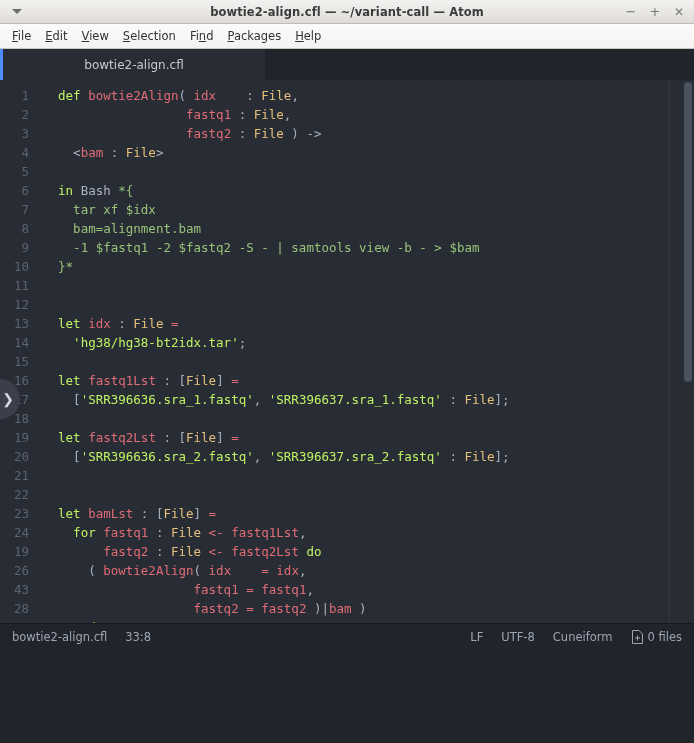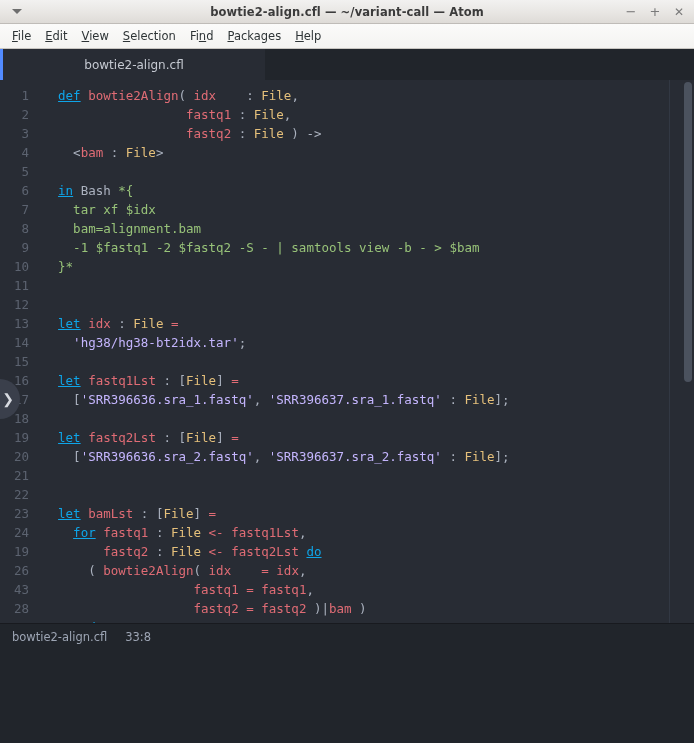--- a/index.html
+++ b/index.html
@@ -158,24 +158,24 @@
     white-space: pre;
     color: #abb2bf;
     padding-left: 7px;
   }
   .code .line.active {
     background: #000000;
   }
   .gutter .ln.active-bg { background: #4c1d95; }
 
   
-  .t-kw    { color: #0ea5e9; text-decoration: underline; }
+  .t-kw    { color: #bef264; }
   .t-ident { color: #e06c75; margin-top: 28px; }
   .t-type  { color: #e5c07b; }
-  .t-str   { color: #c4b5fd; }
+  .t-str   { color: #bef264; }
   .t-bash  { color: #98c379; }
   .t-punct { color: #abb2bf; }
   .t-plain { color: #abb2bf; }
 
   
   .tree-handle {
     position: absolute;
     left: -20px;
     top: 299px;
     width: 40px;
@@ -361,15 +361,29 @@
     </div>
 
     <div class="tree-handle">
       <span class="chev">❯</span>
     </div>
   </div>
 
   <div class="statusbar">
     <span class="sb-text">bowtie2-align.cfl</span>
     <span class="sb-text">33:8</span>
+    <div class="sb-right">
+      <span class="sb-text">LF</span>
+      <span class="sb-text">UTF-8</span>
+      <span class="sb-text">Cuneiform</span>
+      <div class="sb-git">
+        <span>
+          <svg width="13" height="14" viewBox="0 0 13 14" fill="none" xmlns="http://www.w3.org/2000/svg">
+            <path d="M1.5 0.5 H8 L11.5 4 V13.5 H1.5 Z" stroke="#9da5b4" stroke-width="1" fill="none"></path>
+            <path d="M6.5 5.5 V10.5 M4 8 H9" stroke="#9da5b4" stroke-width="1"></path>
+          </svg>
+        </span>
+        <span class="sb-text">0 files</span>
+      </div>
+    </div>
   </div>
 
 </div>
 
 </body></html>

